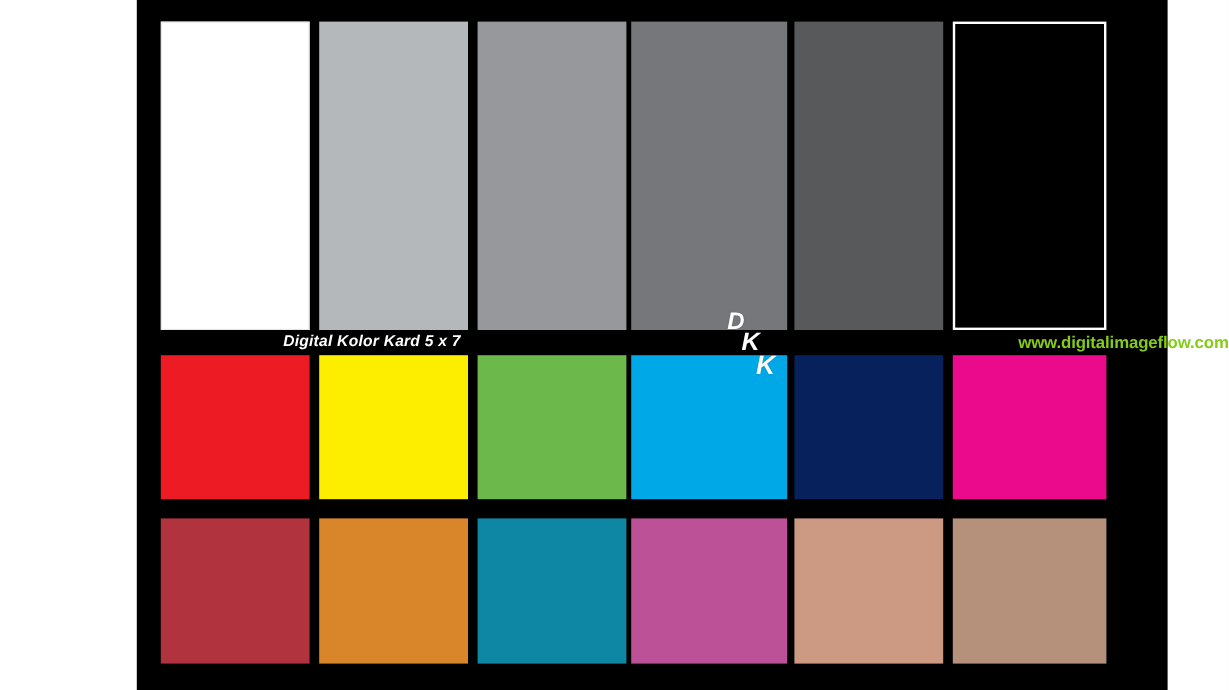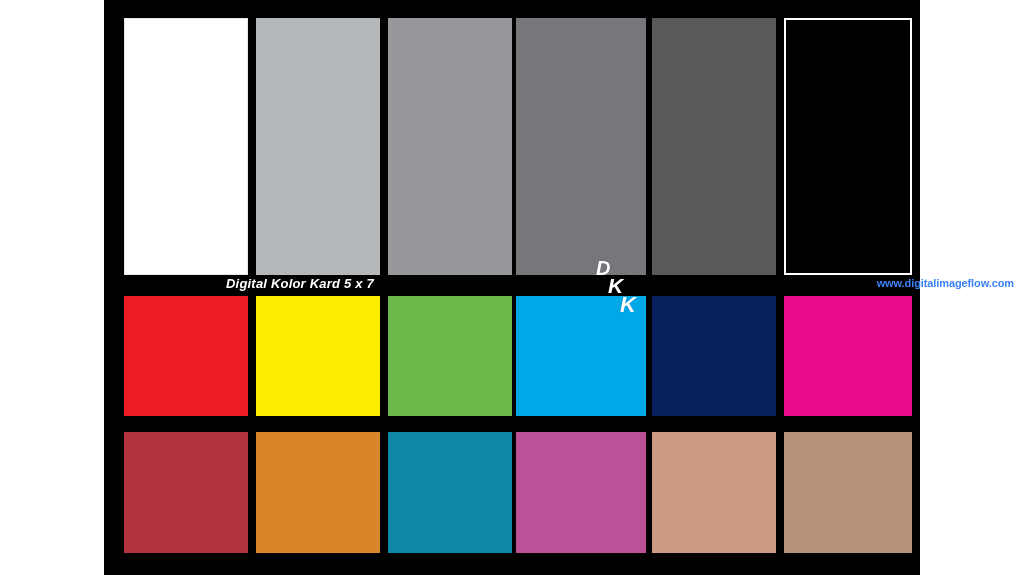--- a/index.html
+++ b/index.html
@@ -17,25 +17,26 @@
   #stage {
     position: relative;
     width: 1024px;
     height: 575px;
     background: #ffffff;
   }
 
   
   .card {
     position: absolute;
-    left: 104px;
+    left: 114px;
     top: 0px;
     width: 816px;
     height: 575px;
     background: #000000;
+    padding-left: 43px;
   }
 
   .patch {
     position: absolute;
     box-sizing: border-box;
   }
 
   
   .row1 { top: 18px; height: 257px; }
 
@@ -59,22 +60,22 @@
     font-size: 13px;
     font-weight: bold;
     font-style: italic;
     letter-spacing: 0.2px;
     white-space: nowrap;
   }
   .band-url {
     position: absolute;
     right: 10px;
     top: 3px;
-    color: #3b82f6;
-    font-size: 11px;
+    color: #84cc16;
+    font-size: 14px;
     font-weight: bold;
     letter-spacing: -0.1px;
     white-space: nowrap;
   }
 
   
   .logo {
     position: absolute;
     left: 488px;
     top: 258px;

